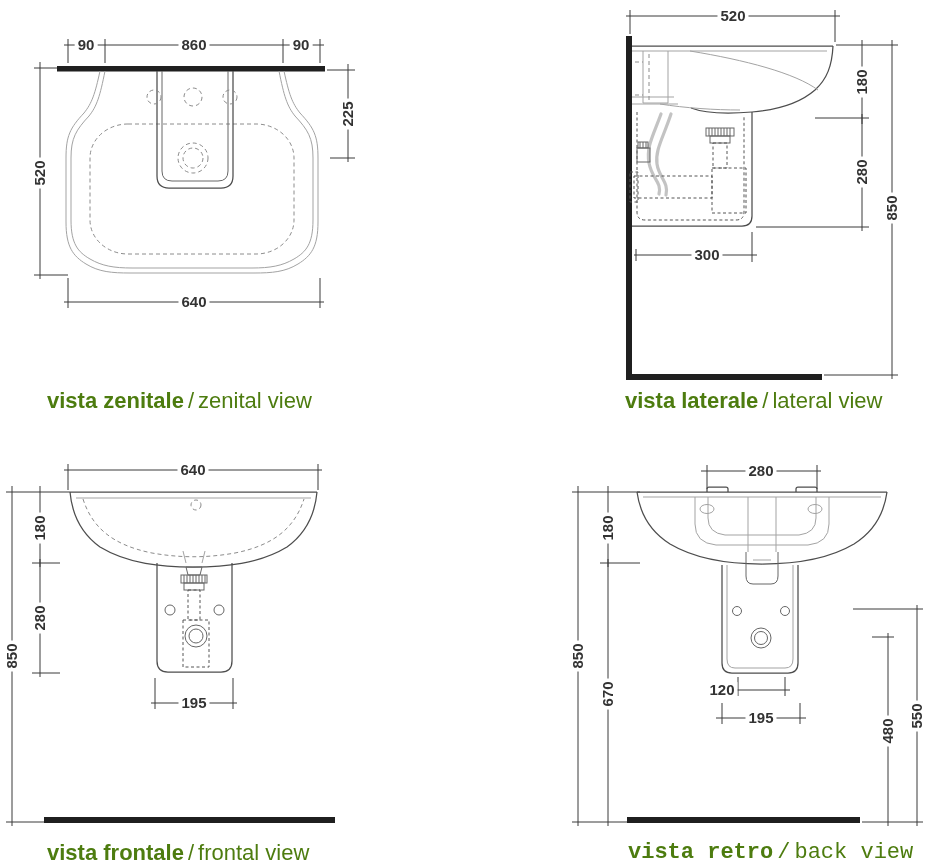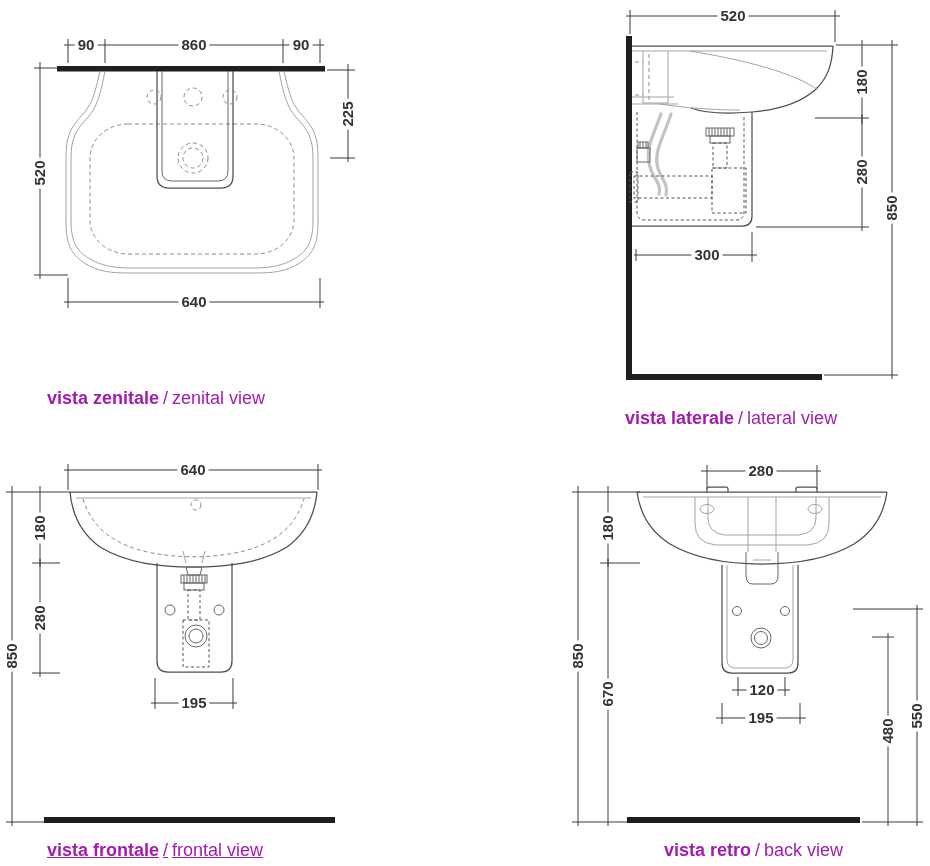--- a/index.html
+++ b/index.html
@@ -12,21 +12,21 @@
   .s-dark{stroke:#4d4d4d;stroke-width:1.25;}
   .s-med{stroke:#666;stroke-width:1;}
   .s-light{stroke:#a3a3a3;stroke-width:1;}
   .s-dash{stroke:#8c8c8c;stroke-width:1;stroke-dasharray:4 3;}
   .s-dashd{stroke:#555;stroke-width:1;stroke-dasharray:3 2.5;}
   .hose{stroke:#c3c3c3;stroke-width:3.2;stroke-linecap:round;}
   .dlab{position:absolute;font-weight:bold;font-size:15px;color:#333;background:#fff;
         padding:0 3px;line-height:1.05;white-space:nowrap;
         transform:translate(-50%,-50%);z-index:5;}
   .rot{transform:translate(-50%,-50%) rotate(-90deg);}
-  .cap{position:absolute;font-size:18px;color:#a21caf;white-space:nowrap;z-index:5;}
+  .cap{position:absolute;font-size:22px;color:#4d7c0f;white-space:nowrap;z-index:5;}
   .cap .it{font-weight:bold;}
   .cap .sep{font-weight:normal;padding:0 4px;}
   .cap .en{font-weight:normal;}
 </style>
 </head>
 <body>
 
 <div id="canvas">
 
 <svg width="930" height="866" viewBox="0 0 930 866">
@@ -186,31 +186,31 @@
 <span class="dlab" style="left:193px;top:470px;">640</span>
 <span class="dlab rot" style="left:40px;top:528px;">180</span>
 <span class="dlab rot" style="left:40px;top:618px;">280</span>
 <span class="dlab rot" style="left:12px;top:656px;">850</span>
 <span class="dlab" style="left:194px;top:703px;">195</span>
 
 <span class="dlab" style="left:761px;top:471px;">280</span>
 <span class="dlab rot" style="left:608px;top:528px;">180</span>
 <span class="dlab rot" style="left:578px;top:656px;">850</span>
 <span class="dlab rot" style="left:608px;top:694px;">670</span>
-<span class="dlab" style="left:762px;top:690px;">120</span>
+<span class="dlab" style="left:722px;top:690px;">120</span>
 <span class="dlab" style="left:761px;top:718px;">195</span>
 <span class="dlab rot" style="left:888px;top:731px;">480</span>
 <span class="dlab rot" style="left:917px;top:716px;">550</span>
 
 <div class="cap" style="left:47px;top:388px;">
   <span class="it">vista zenitale</span><span class="sep">/</span><span class="en">zenital view</span>
 </div>
-<div class="cap" style="left:625px;top:388px;margin-top:20px;">
+<div class="cap" style="left:625px;top:388px;">
   <span class="it">vista laterale</span><span class="sep">/</span><span class="en">lateral view</span>
 </div>
-<div class="cap" style="left:47px;top:840px;text-decoration:underline;">
+<div class="cap" style="left:47px;top:840px;">
   <span class="it">vista frontale</span><span class="sep">/</span><span class="en">frontal view</span>
 </div>
-<div class="cap" style="left:664px;top:840px;">
+<div class="cap" style="left:628px;top:840px;font-family:Liberation Mono, monospace;">
   <span class="it">vista retro</span><span class="sep">/</span><span class="en">back view</span>
 </div>
 
 </div>
 
 </body></html>

